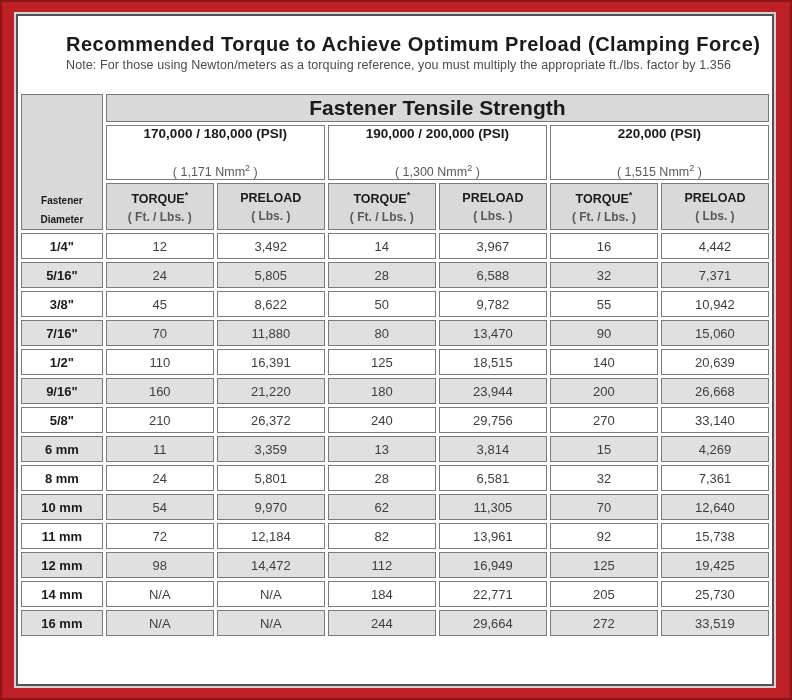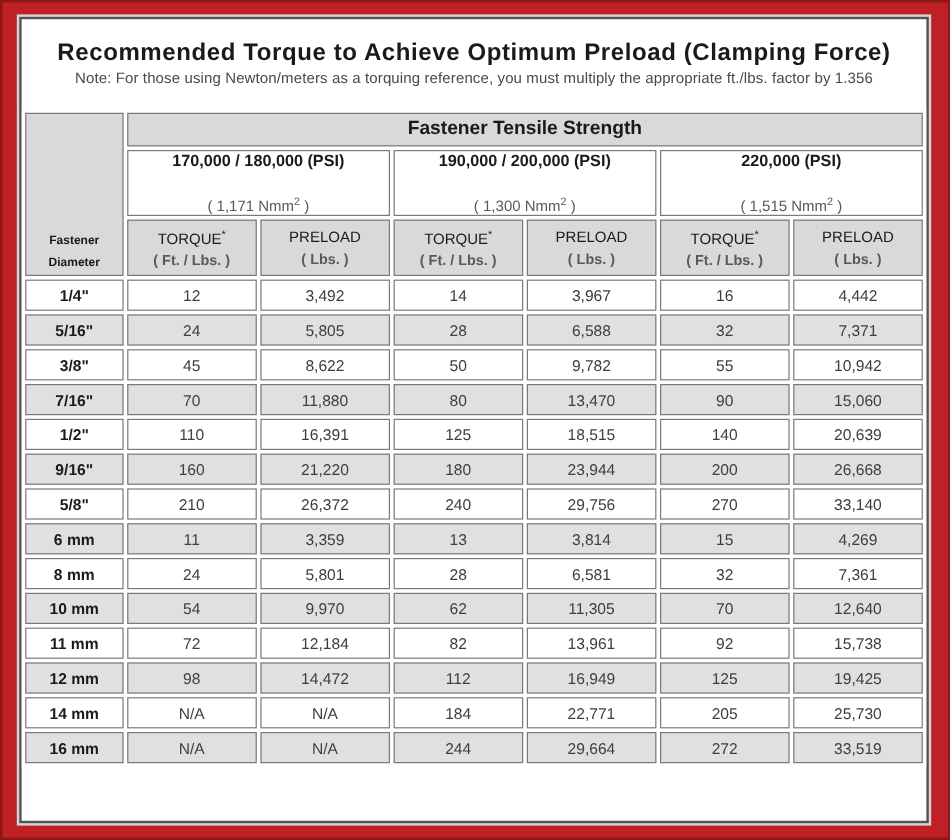--- a/index.html
+++ b/index.html
@@ -17,21 +17,21 @@
   }
   .panel {
     position: absolute;
     left: 14px; top: 12px; right: 16px; bottom: 12px;
     background: #ffffff;
     border: 2px solid var(--panel_border, #515156);
     box-shadow: 0 0 0 2px var(--panel_glow, #d6d4d2);
     box-sizing: border-box;
     overflow: hidden;
   }
-  .titles { text-align: center; padding-top: 15px; }
+  .titles { text-align: left; padding-top: 15px; padding-left: 48px; }
   .title-line {
     font-size: 20px; font-weight: bold; color: var(--text_dark, #1a1a1a);
     letter-spacing: 0.5px; line-height: 27px;
   }
   .title-line sup { font-size: 11px; }
   .note {
     font-size: 12.5px; color: var(--note_text, #4a4a4a);
     letter-spacing: 0.1px;
   }
   table.spec {
@@ -54,28 +54,28 @@
   tr.hdr-sub { height: 47px; }
   th.corner {
     background: var(--header_fill, #d9d9d9);
     vertical-align: bottom;
     padding-bottom: 9px;
     font-size: 10px; line-height: 19px;
     color: var(--text_dark, #1a1a1a);
   }
   th.tensile {
     background: var(--header_fill, #d9d9d9);
-    font-size: 16px; font-weight: bold; color: var(--text_dark, #1a1a1a);
+    font-size: 21px; font-weight: bold; color: var(--text_dark, #1a1a1a);
   }
   th.psi { background: #ffffff; vertical-align: middle; }
   .psi-main { font-size: 13.5px; font-weight: bold; color: var(--text_dark, #1a1a1a); }
   .psi-sub { margin-top: 22px; font-size: 12.5px; font-weight: normal; color: var(--text_gray, #595959); }
   .psi-sub sup { font-size: 9px; }
   th.subhdr { background: var(--header_fill, #d9d9d9); vertical-align: middle; }
-  .sub-main { font-size: 12.5px; font-weight: normal; color: var(--text_dark, #1a1a1a); }
+  .sub-main { font-size: 12.5px; font-weight: bold; color: var(--text_dark, #1a1a1a); }
   .sub-main sup { font-size: 9px; }
   .sub-unit { margin-top: 4px; font-size: 12px; font-weight: bold; color: var(--text_gray, #595959); }
   tbody.data tr { height: 26px; }
   tbody.data tr.band th, tbody.data tr.band td { background: var(--band_fill, #e0e0e0); }
   tbody.data tr.plain th, tbody.data tr.plain td { background: #ffffff; }
   th.rowlabel { font-size: 13px; color: var(--text_dark, #1a1a1a); font-weight: bold; }
   td.val { font-size: 13px; color: var(--value_text, #3e3e3e); }
 </style>
 </head>
 <body>

